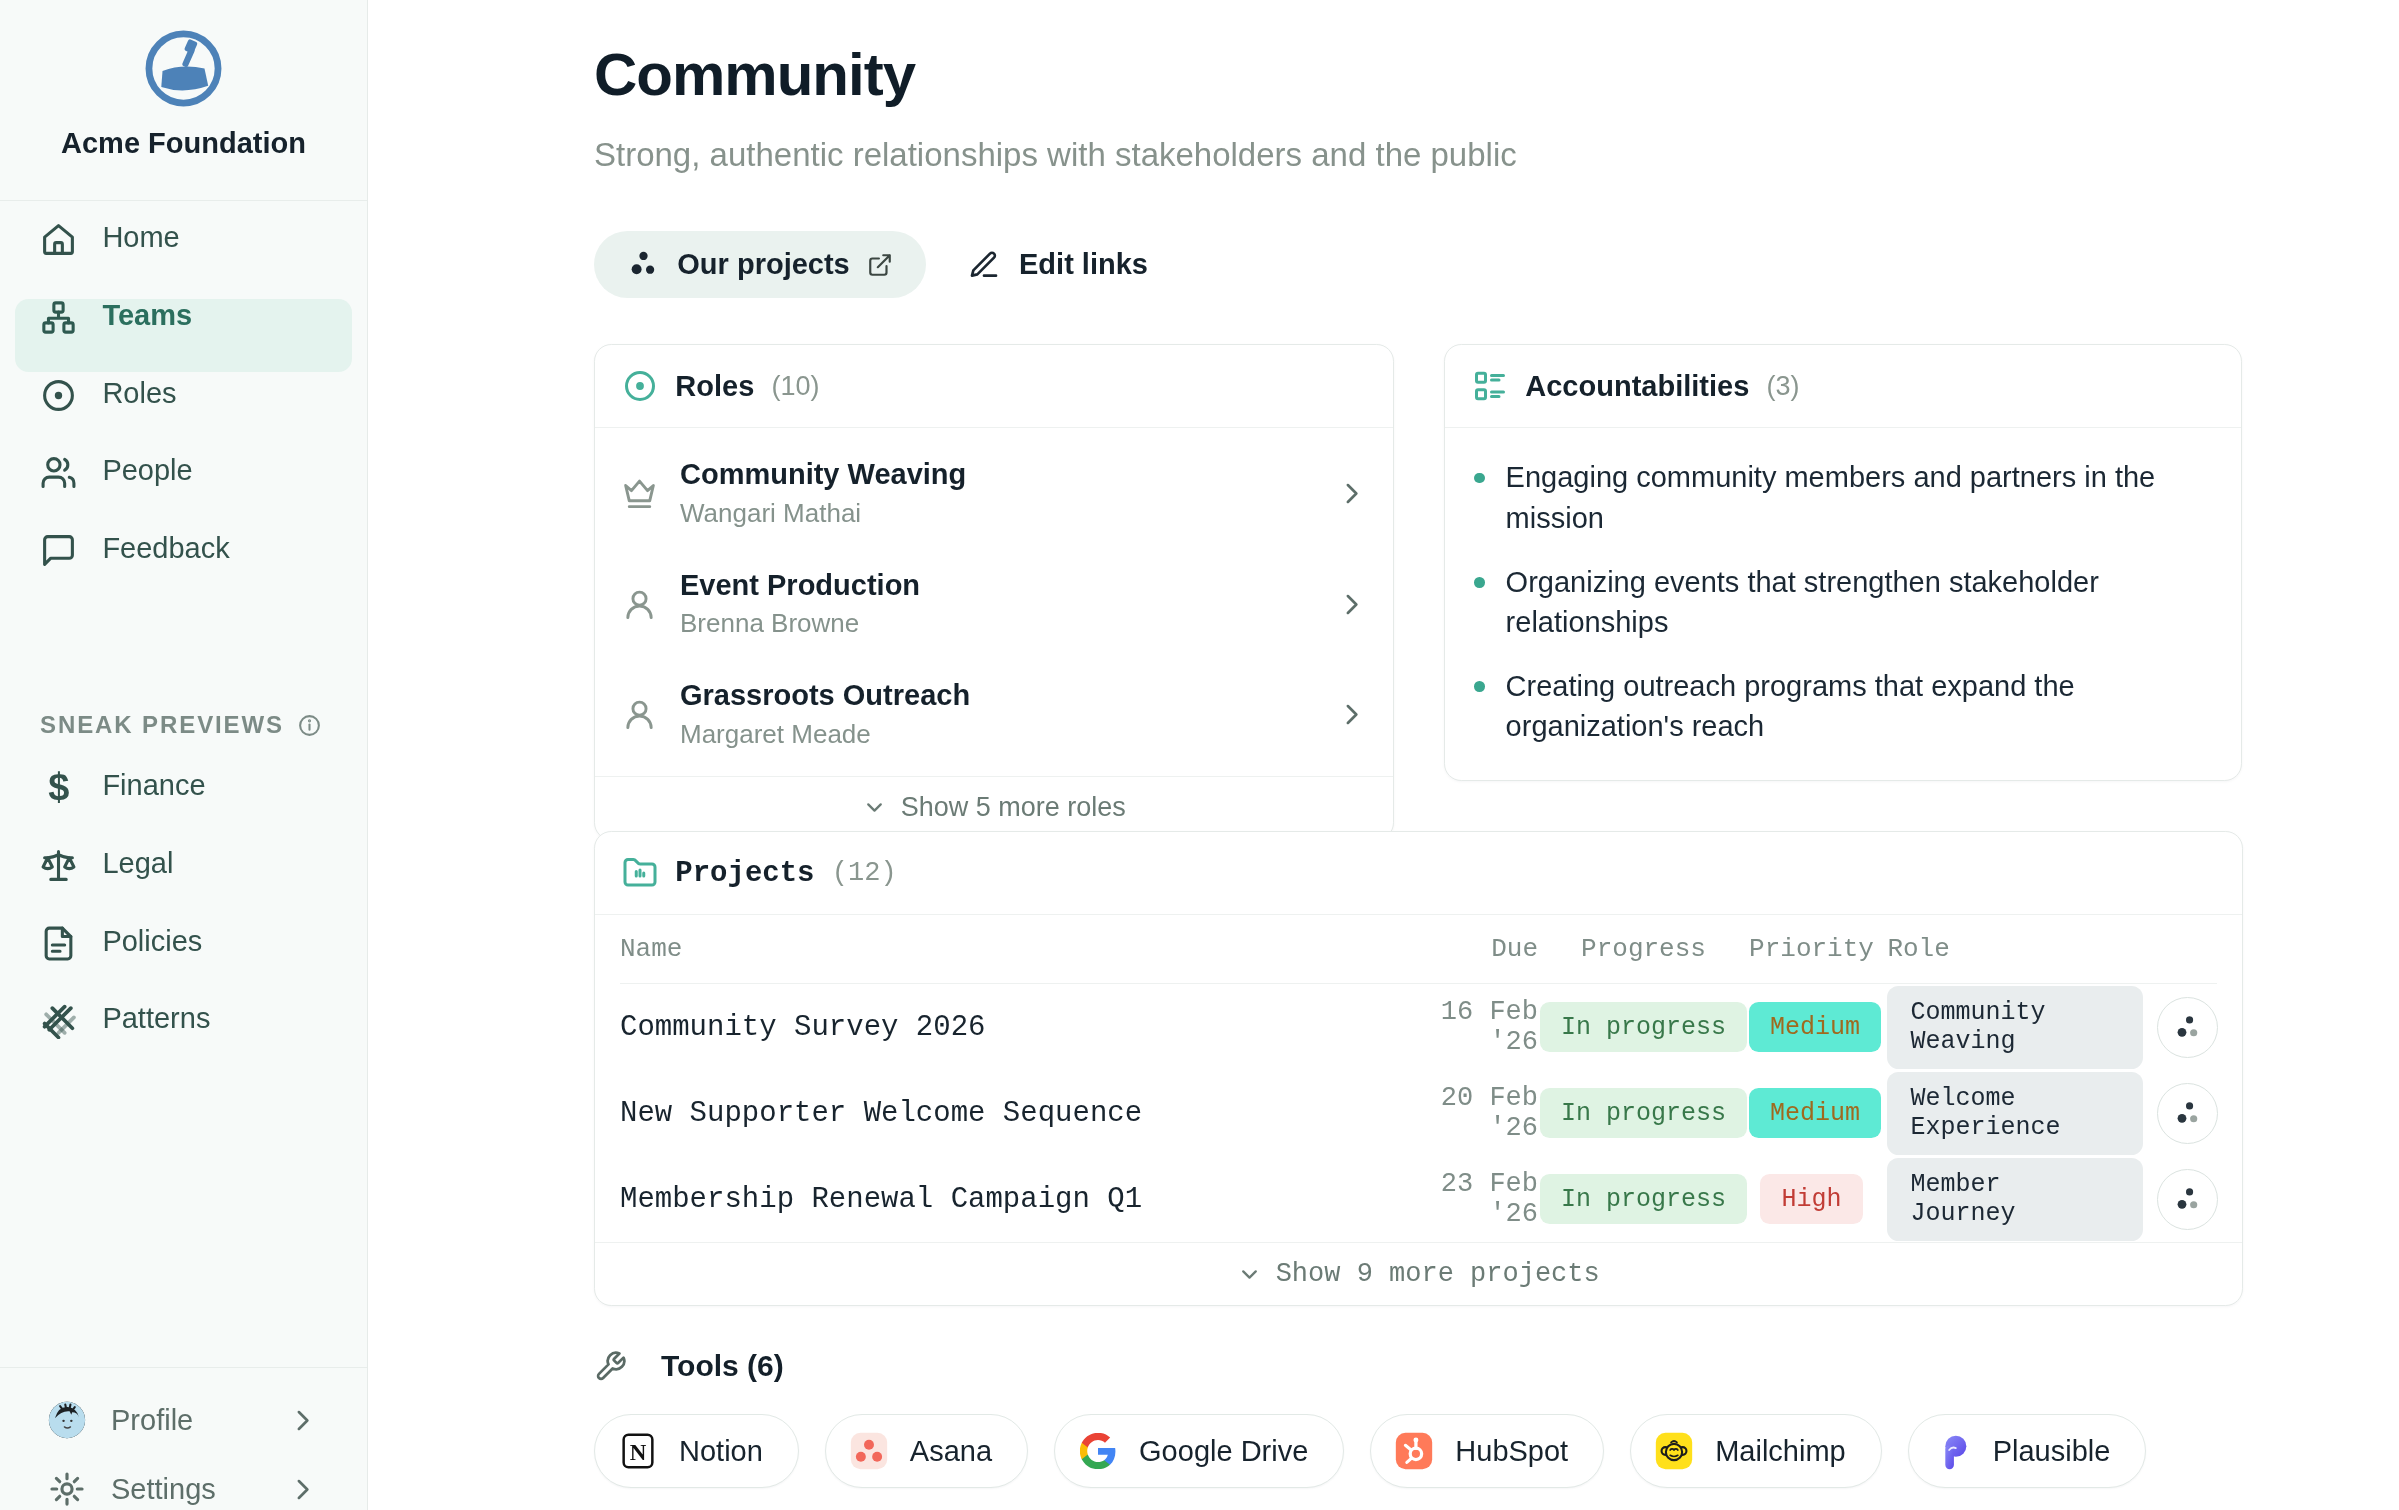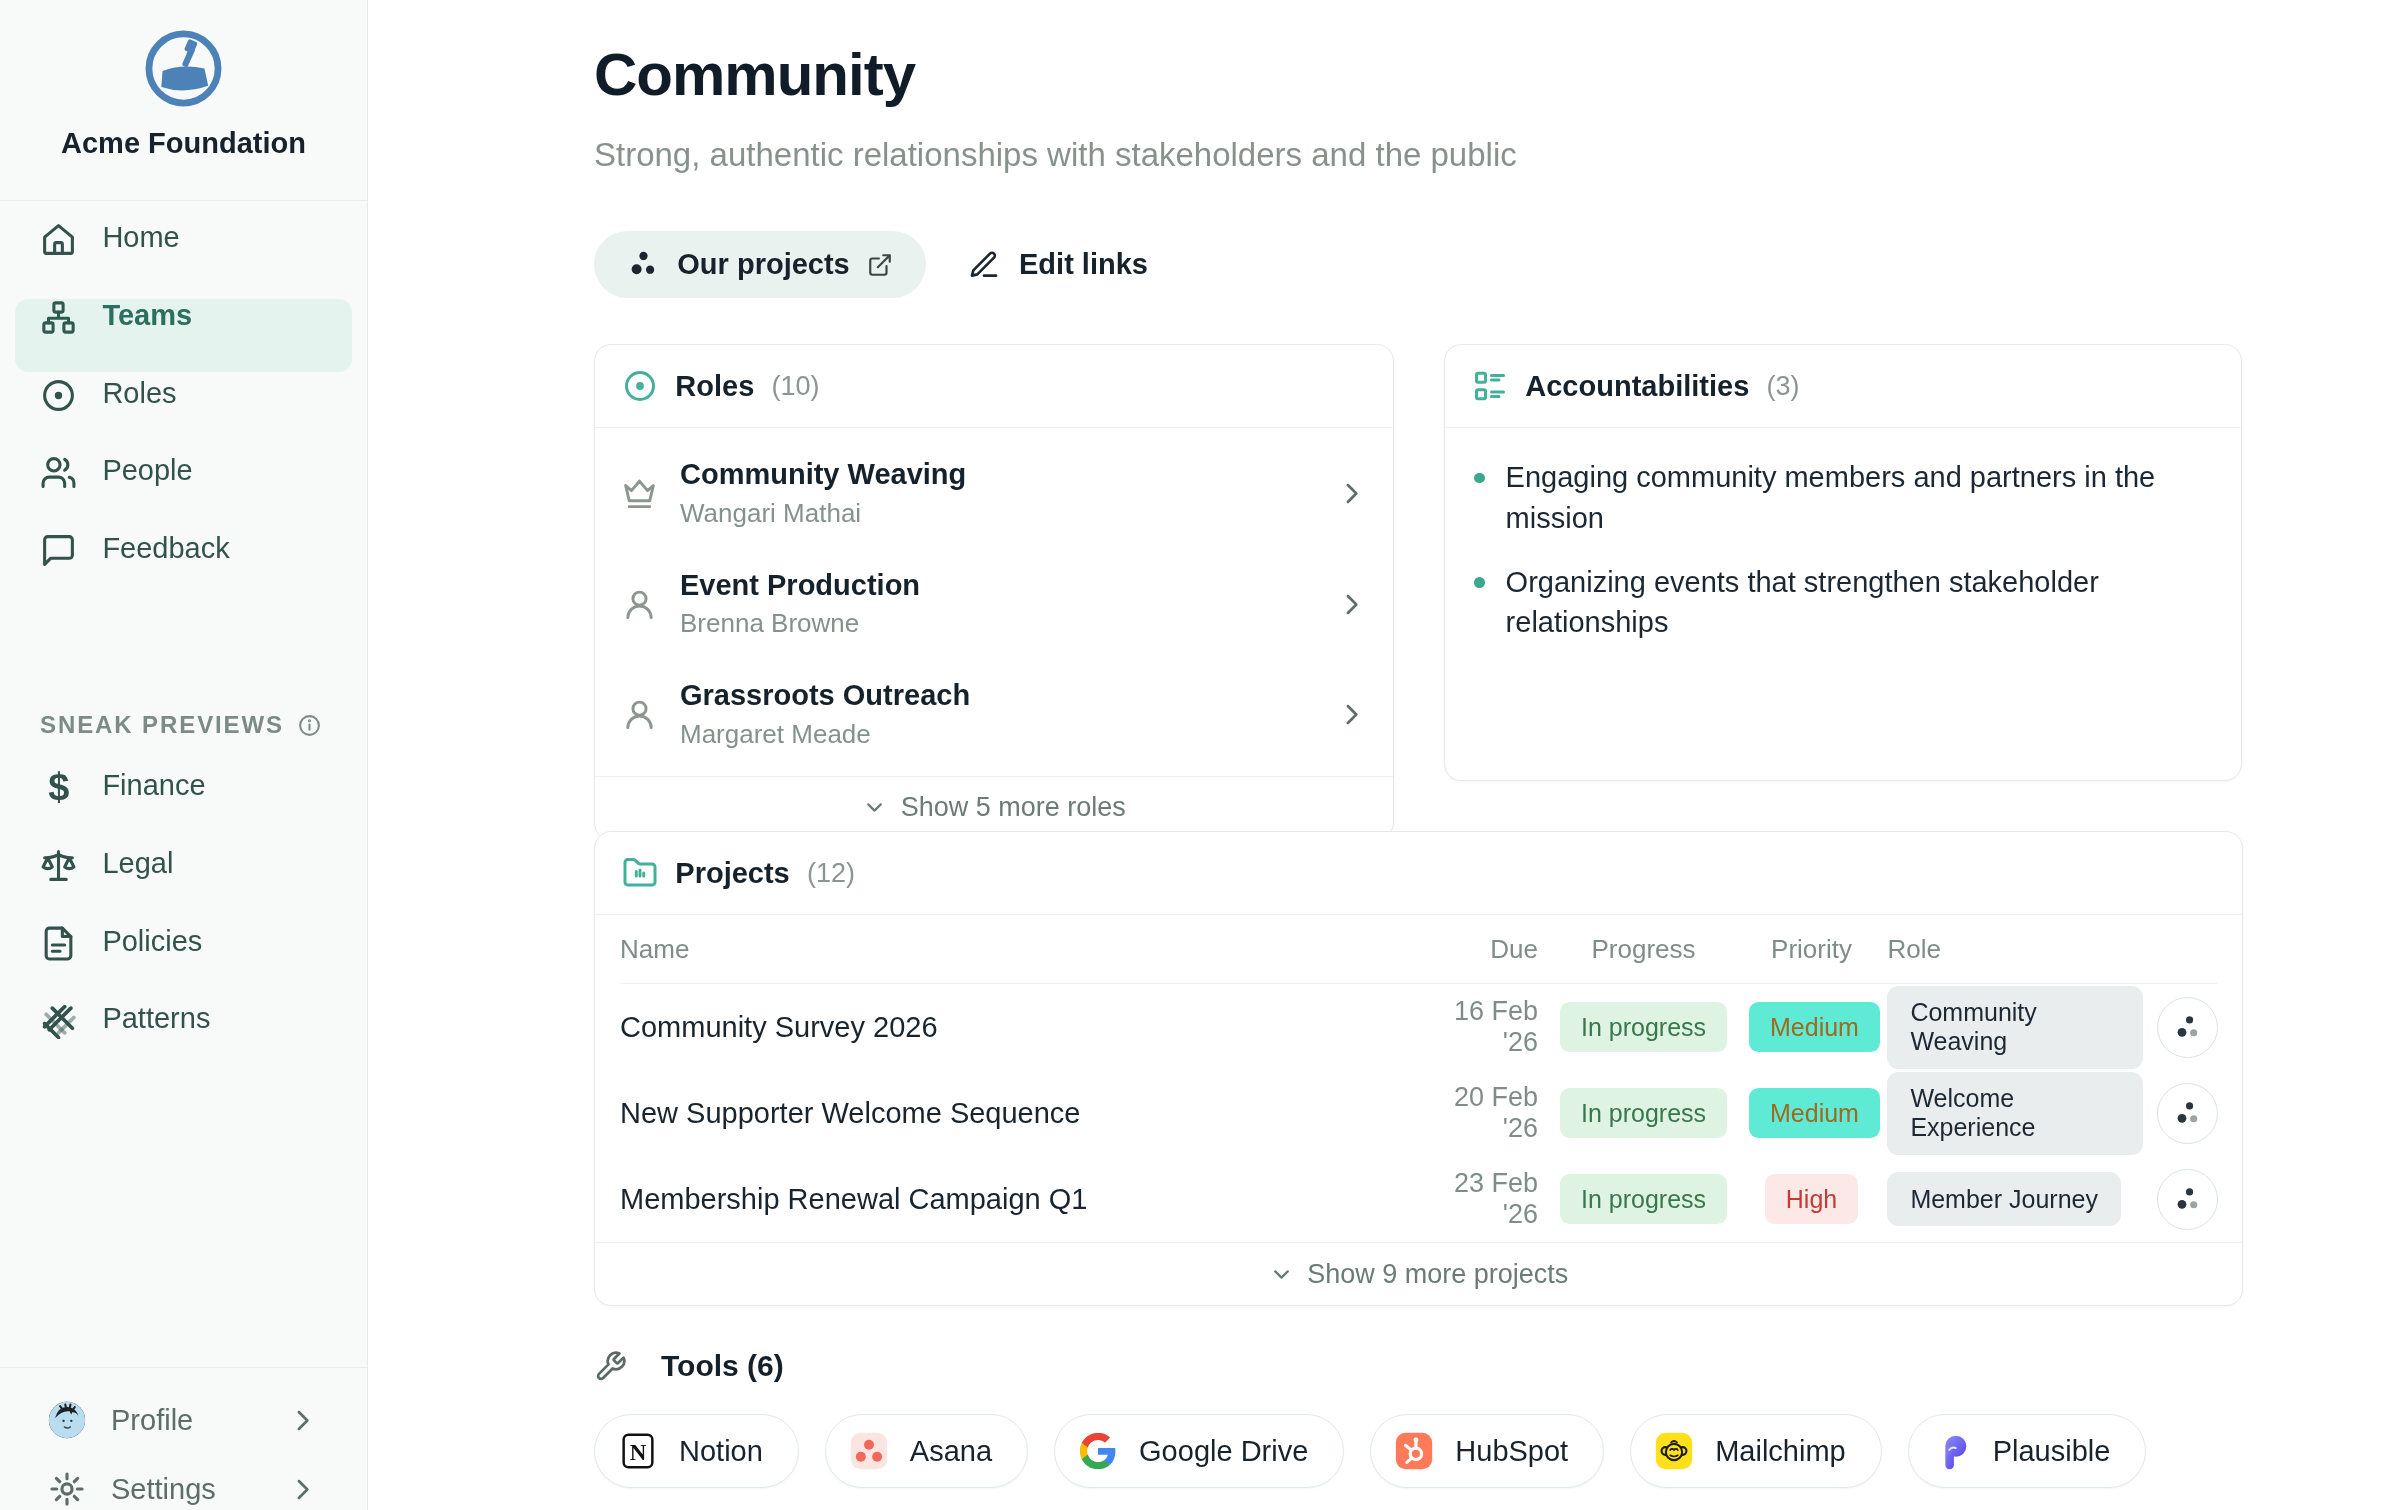--- a/index.html
+++ b/index.html
@@ -70,21 +70,21 @@
                justify-content:center; gap:13.4px; color:#6b7b75; cursor:pointer; }
   .card-foot svg { width:25px; height:25px; }
   .card-foot .foot-label { font-size:27px; font-weight:500; }
 
   .acct-card { left:1076px; top:344px; width:798px; height:437px; }
   .acct-body { padding:29px 35px 29px 29px; }
   .acct-item { display:flex; gap:21px; margin-bottom:23px; }
   .bullet { flex:0 0 10.6px; width:10.6px; height:10.6px; border-radius:50%; background:#3aa78f; margin-top:15.4px; }
   .acct-text { font-size:29px; color:#1b2834; line-height:1.4; }
 
-  .projects-card { left:226px; top:831px; width:1649px; }
+  .projects-card { left:226px; top:831px; width:1649px;font-family:Liberation Mono, monospace; }
   .tgrid { display:grid; grid-template-columns:803px 115px 211px 125px 269px 75px;
            align-items:center; }
   .thead { padding:0 25px; }
   .thead .tgrid { height:69px; border-bottom:1.4px solid #eef1f0; }
   .th { font-size:26px; color:#7f8d88; }
   .th.r { text-align:right; } .th.c { text-align:center; } 
   .trow { height:86px; }
   .tbody { padding:0 25px; }
   .tname { font-size:29px; font-weight:500; color:#18242e; }
   .tdue { font-size:27px; color:#7f8d88; text-align:right; }
@@ -340,20 +340,24 @@
       <div class="card-sep"></div>
       <div class="acct-body">
         <div class="acct-item">
           <span class="bullet"></span>
           <span class="acct-text">Engaging community members and partners in the mission</span>
         </div>
         <div class="acct-item">
           <span class="bullet"></span>
           <span class="acct-text">Organizing events that strengthen stakeholder relationships</span>
         </div>
+        <div class="acct-item">
+          <span class="bullet"></span>
+          <span class="acct-text">Creating outreach programs that expand the organization's reach</span>
+        </div>
       </div>
     </section>
 
     <section class="card projects-card">
       <div class="card-head">
         <svg viewBox="0 0 24 24" stroke="currentColor" fill="none" stroke-width="2" stroke-linecap="round" stroke-linejoin="round">
             <path d="M4 20h16a2 2 0 0 0 2-2V8a2 2 0 0 0-2-2h-7.9a2 2 0 0 1-1.7-.9L9.2 3.9A2 2 0 0 0 7.5 3H4a2 2 0 0 0-2 2v13a2 2 0 0 0 2 2z"></path>
             <path d="M9.5 11v3M12 10v4M14.5 12v2"></path>
           </svg>
         <span class="card-title">Projects</span>

